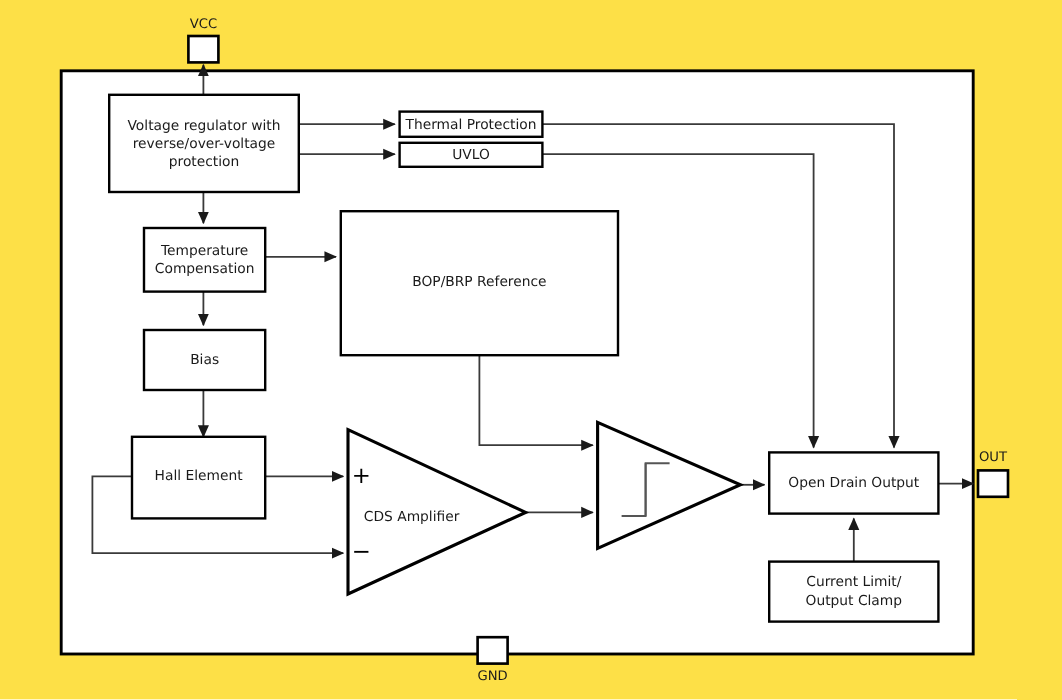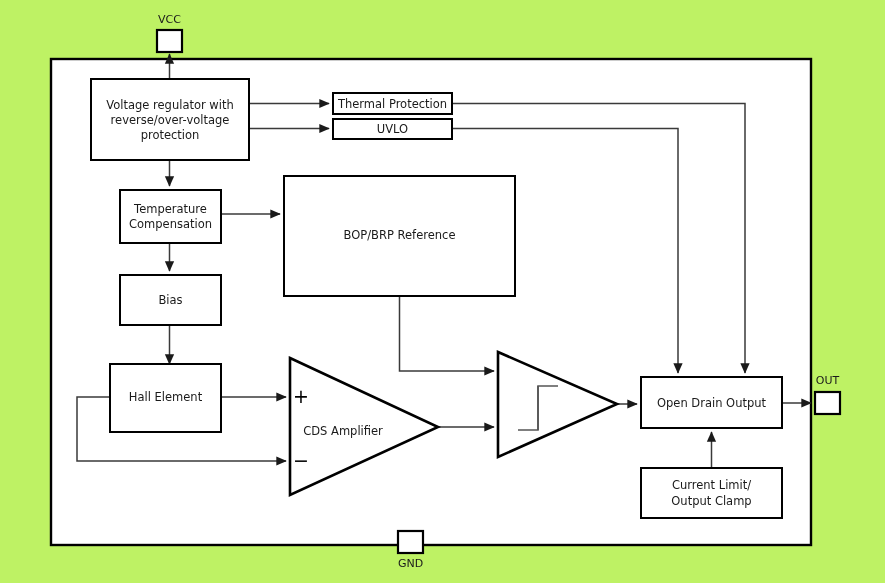--- a/index.html
+++ b/index.html
@@ -7,21 +7,21 @@
     padding: 0;
     background: #ffffff;
   }
   body {
     font-family: "DejaVu Sans", "Liberation Sans", sans-serif;
   }
   #canvas {
     position: relative;
     width: 885px;
     height: 583px;
-    background: #bef264;
+    background: #fde047;
     overflow: hidden;
   }
   #diagram {
     position: absolute;
     left: 0;
     top: 0;
     width: 885px;
     height: 583px;
   }
   .blk-label {

